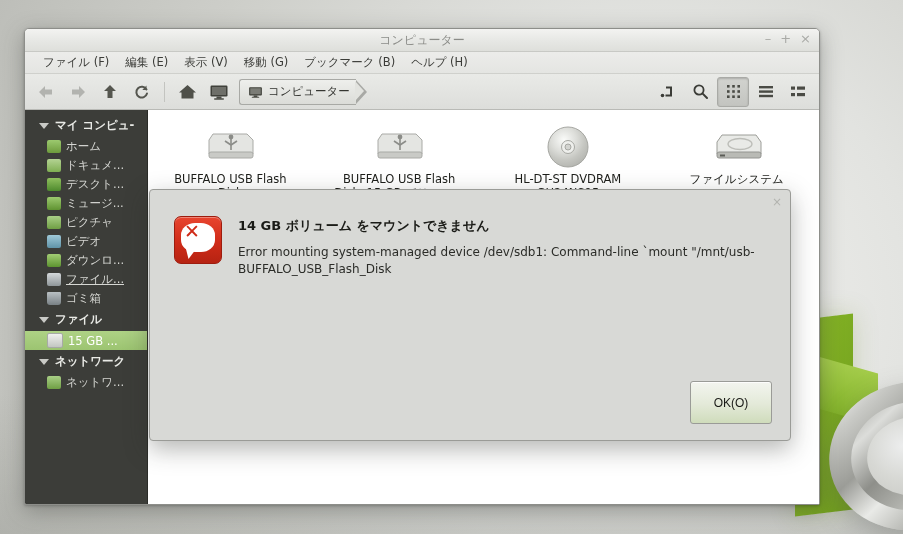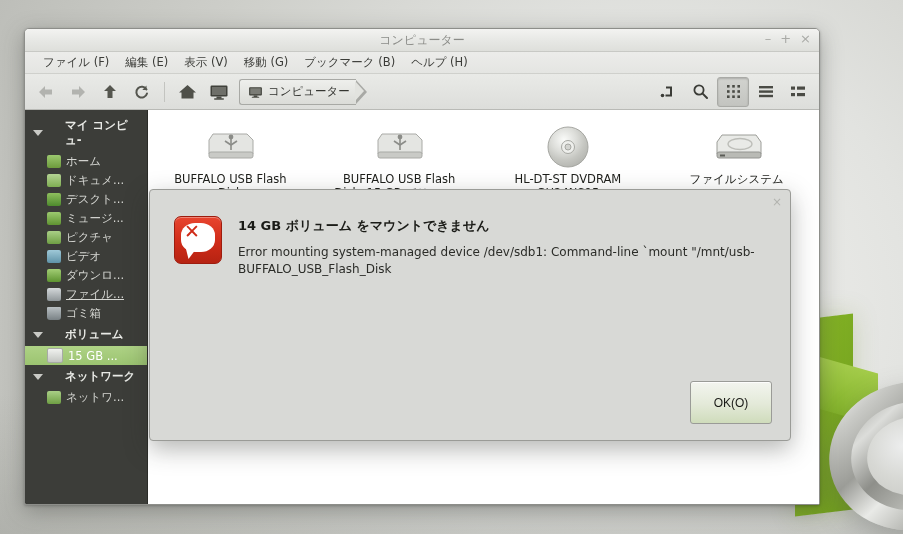--- a/index.html
+++ b/index.html
@@ -73,21 +73,21 @@
     border:1px solid #a8a9a5;border-right:none;border-radius:3px 0 0 3px;
     font-size:11.5px;color:#2f302c;position:relative;}
   .crumb-arrow{width:0;height:0;border-top:12px solid transparent;border-bottom:12px solid transparent;
     border-left:11px solid #a8a9a5;position:relative;}
   .crumb-arrow:after{content:"";position:absolute;left:-12px;top:-10.5px;
     border-top:10.5px solid transparent;border-bottom:10.5px solid transparent;border-left:9.5px solid #e2e3df;}
 
   .body{flex:1;display:flex;min-height:0;background:#fff;}
   .sidebar{width:122px;flex:0 0 122px;background:#3c3d39;color:#d6d7d3;
     padding-top:4px;overflow:hidden;font-size:11.5px;border-right:1px solid #2b2c28;}
-  .sb-group{display:flex;align-items:center;gap:22px;padding:4px 6px 4px 8px;font-weight:bold;color:#e9eae6;}
+  .sb-group{display:flex;align-items:center;gap:6px;padding:4px 6px 4px 14px;font-weight:bold;color:#e9eae6;}
   .sb-tri{width:0;height:0;border-left:5px solid transparent;border-right:5px solid transparent;border-top:6px solid #c9cac6;}
   .sb-item{display:flex;align-items:center;gap:5px;padding:2px 4px 2px 22px;white-space:nowrap;overflow:hidden;}
   .sb-item.sel{background:linear-gradient(to bottom,#aed285,#9cc471);color:#ffffff;}
   .sb-item .lbl{overflow:hidden;text-overflow:clip;}
   .sb-item .lbl.ul{text-decoration:underline;}
   .sb-ico{width:14px;height:13px;flex:0 0 14px;border-radius:2px;}
 
   .content{flex:1;position:relative;background:#fff;overflow:hidden;}
   .icons{display:flex;padding:14px 6px 0 6px;gap:16px;}
   .item{width:155px;display:flex;flex-direction:column;align-items:center;gap:2px;}
@@ -306,21 +306,21 @@
         <span class="sb-ico" style="background:linear-gradient(to bottom,#d4d8da,#8f9699);border-radius:2px"></span>
         <span class="lbl ul">ファイル...</span>
       </div>
       <div class="sb-item">
         <span class="sb-ico" style="background:linear-gradient(to bottom,#b9c0c3,#798185);width:10px;border-radius:1px 1px 3px 3px"></span>
         <span class="lbl">ゴミ箱</span>
       </div>
 
       <div class="sb-group">
         <span class="sb-tri"></span>
-        <span>ボリューム</span>
+        <span>ファイル</span>
       </div>
       <div class="sb-item sel">
         <span class="sb-ico" style="background:linear-gradient(to bottom,#f0f1ee,#c3c6c2);border:1px solid #a7aaa6"></span>
         <span class="lbl">15 GB ...</span>
       </div>
 
       <div class="sb-group">
         <span class="sb-tri"></span>
         <span>ネットワーク</span>
       </div>

